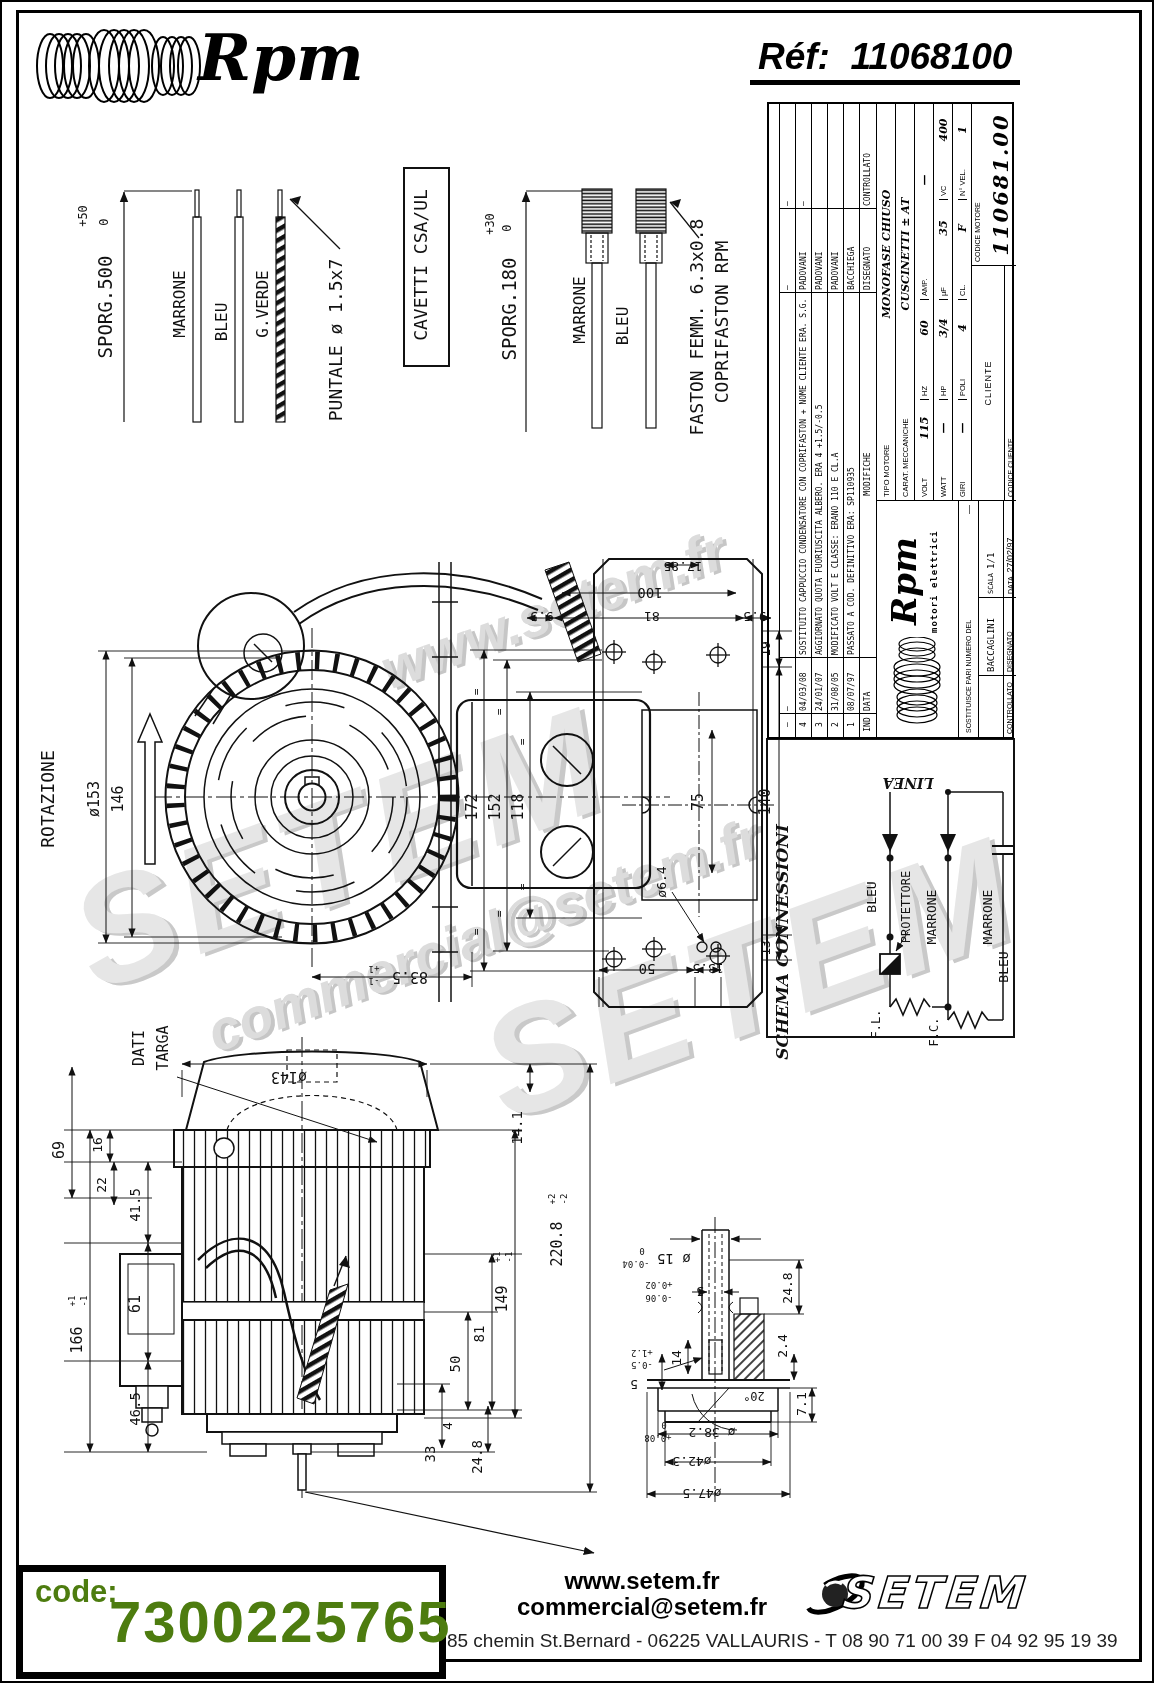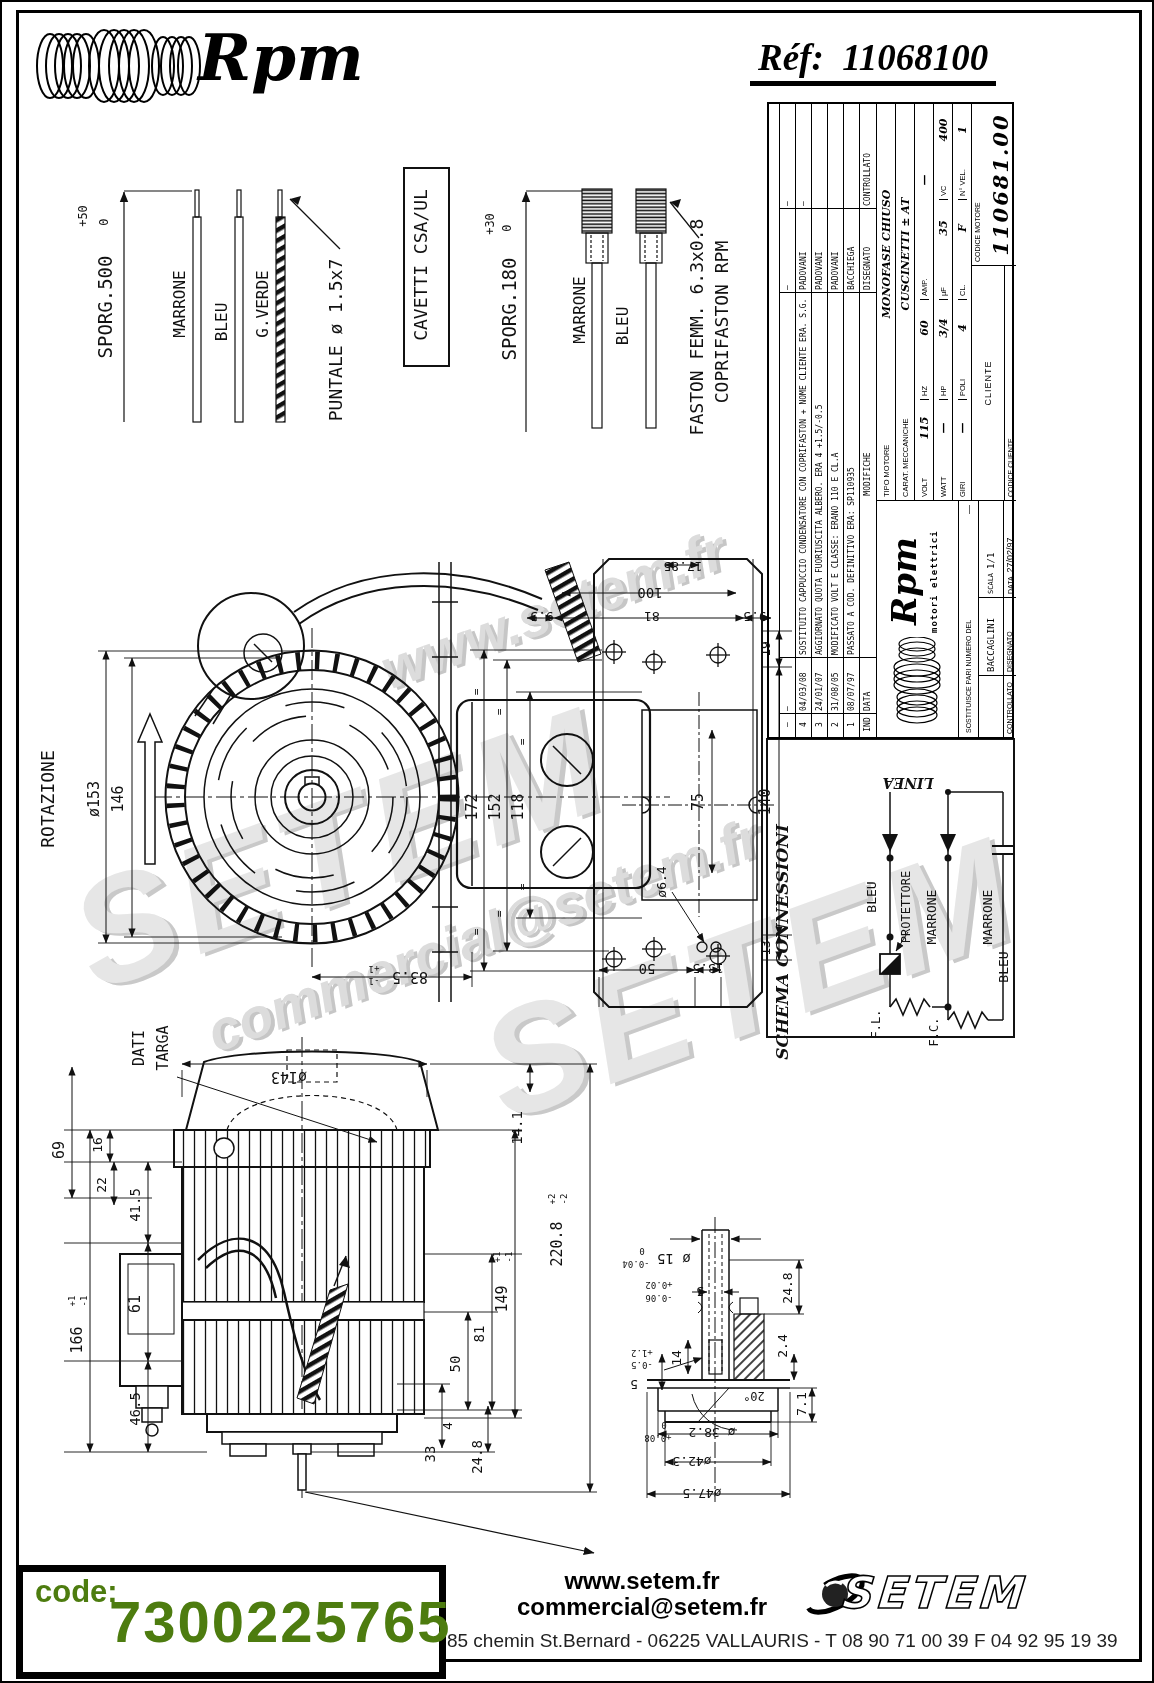--- a/index.html
+++ b/index.html
@@ -10,21 +10,21 @@
       color:#dcdcdc;text-shadow:3px 3px 0 #c6c6c6;transform-origin:center;}
   .wm-med{font-size:56px;font-style:italic;}
   .wm-big{font-size:150px;font-style:italic;letter-spacing:8px;color:#e6e6e6;text-shadow:4px 4px 0 #c9c9c9;}
   
   #frame{position:absolute;left:14px;top:8px;width:1126px;height:1652px;border:3px solid #000;z-index:2;box-sizing:border-box;}
   
   #brand-logo{position:absolute;left:30px;top:22px;z-index:3;}
   #brand-name{position:absolute;left:196px;top:18px;z-index:3;font-family:"DejaVu Serif",serif;
       font-weight:bold;font-style:italic;font-size:64px;color:#000;}
   #ref{position:absolute;left:748px;top:34px;z-index:3;font-weight:bold;font-style:italic;font-size:37px;
-      border-bottom:5px solid #000;padding:0 8px 2px 8px;color:#000;font-family:Liberation Serif, serif;}
+      border-bottom:5px solid #000;padding:0 8px 2px 8px;color:#000;}
   
   svg.art{position:absolute;left:0;top:0;z-index:2;}
   svg.art text{fill:#111;font-family:"DejaVu Sans Mono",monospace;text-anchor:middle;}
   .t9{font-size:9px}.t11{font-size:11px}.t12{font-size:12px}.t13{font-size:13px}.t14{font-size:14px}
   .t15{font-size:15px}.t16{font-size:16px}.t17{font-size:17px}.t18{font-size:18px}.t19{font-size:19px}
   .ser{font-family:"DejaVu Serif",serif !important;font-style:italic;font-weight:bold;}
   
   #tb{position:absolute;left:765px;top:100px;width:637px;height:247px;z-index:3;
       transform-origin:0 0;transform:rotate(-90deg) translateX(-637px);
       border:2px solid #000;box-sizing:border-box;color:#000;font-size:8px;}

